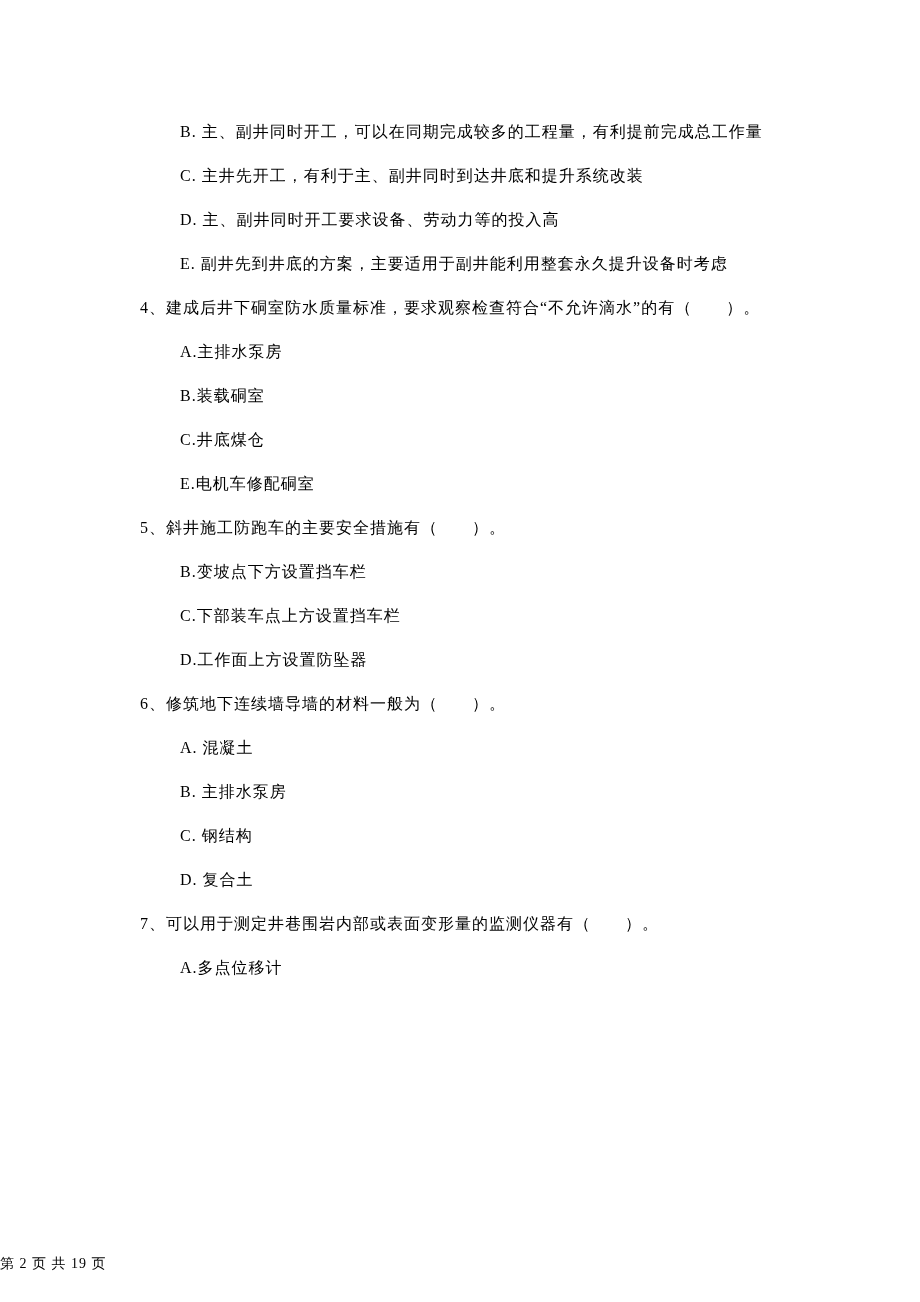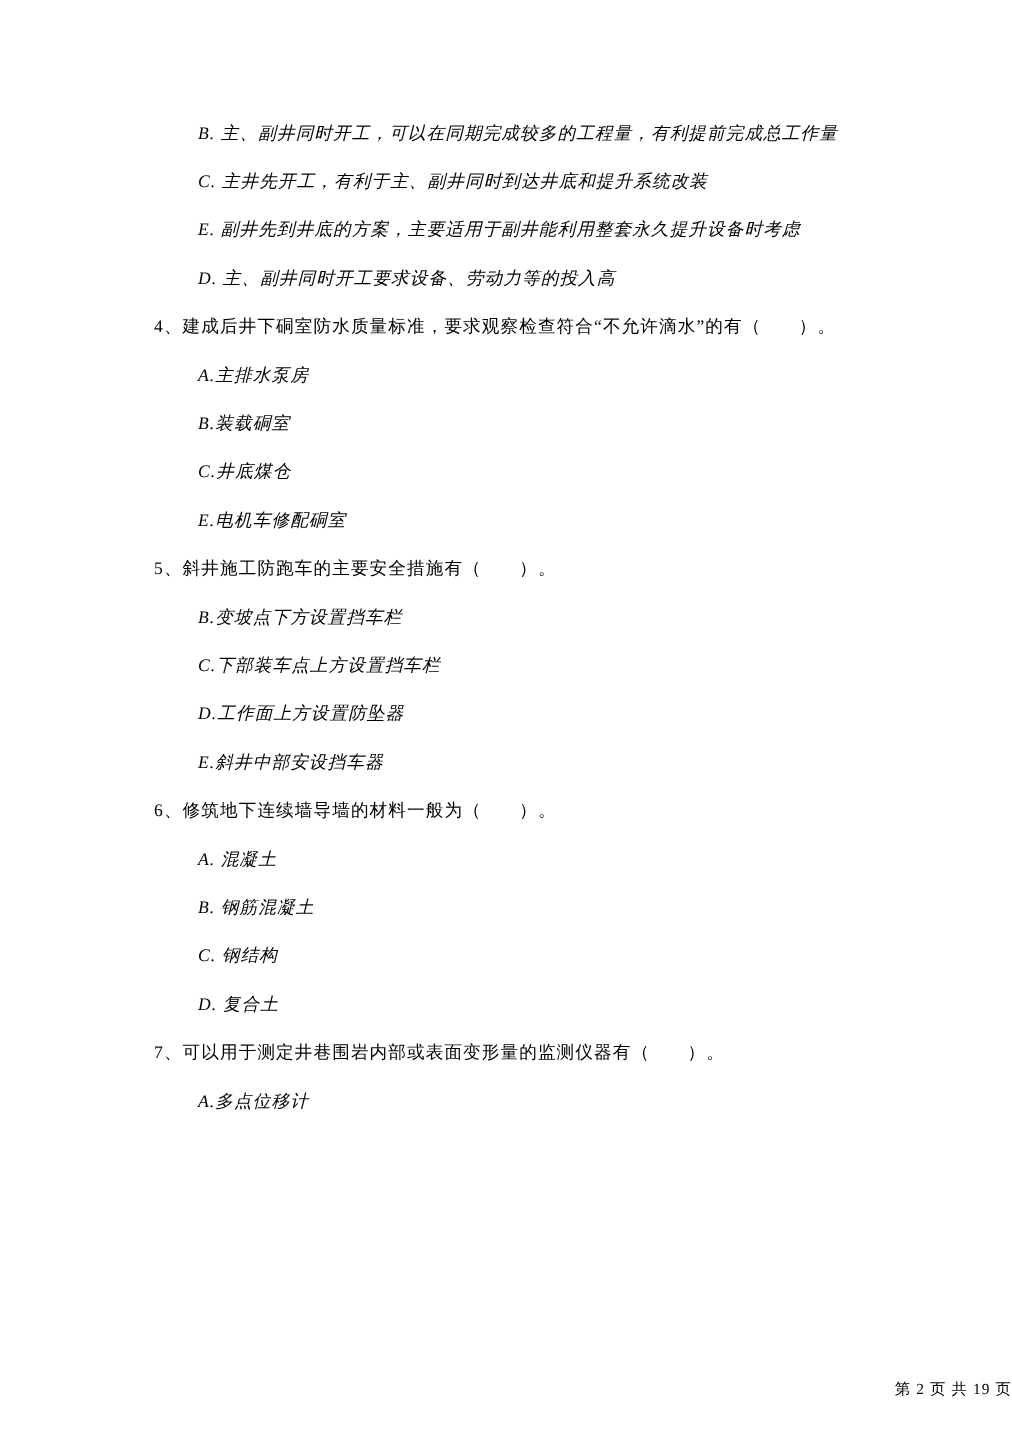--- a/index.html
+++ b/index.html
@@ -13,63 +13,61 @@
   }
   .page {
     width: 920px;
     min-height: 1302px;
     margin: 0 auto;
     padding: 110px 140px 40px 140px;
     box-sizing: border-box;
     position: relative;
   }
   .option {
-    margin: 0 0 20px 40px;
+    margin: 10px 0 20px 40px;
     letter-spacing: 1px;
-    font-style: italic;
   }
   .question {
     margin: 0 0 20px 0;
     letter-spacing: 1px;
   }
   .footer {
     position: absolute;
     bottom: 28px;
     left: 0;
     width: 100%;
-    text-align: right;
+    text-align: left;
     font-size: 14px;
     letter-spacing: 1px;
   }
 </style>
 </head>
 <body>
 
 <div class="page">
 
   <div class="option">B.  主、副井同时开工，可以在同期完成较多的工程量，有利提前完成总工作量</div>
   <div class="option">C.  主井先开工，有利于主、副井同时到达井底和提升系统改装</div>
+  <div class="option">D.  主、副井同时开工要求设备、劳动力等的投入高</div>
   <div class="option">E.  副井先到井底的方案，主要适用于副井能利用整套永久提升设备时考虑</div>
-  <div class="option">D.  主、副井同时开工要求设备、劳动力等的投入高</div>
 
   <div class="question">4、建成后井下硐室防水质量标准，要求观察检查符合“不允许滴水”的有（　　）。</div>
   <div class="option">A.主排水泵房</div>
   <div class="option">B.装载硐室</div>
   <div class="option">C.井底煤仓</div>
   <div class="option">E.电机车修配硐室</div>
 
   <div class="question">5、斜井施工防跑车的主要安全措施有（　　）。</div>
   <div class="option">B.变坡点下方设置挡车栏</div>
   <div class="option">C.下部装车点上方设置挡车栏</div>
   <div class="option">D.工作面上方设置防坠器</div>
-  <div class="option">E.斜井中部安设挡车器</div>
 
   <div class="question">6、修筑地下连续墙导墙的材料一般为（　　）。</div>
   <div class="option">A.  混凝土</div>
-  <div class="option">B.  钢筋混凝土</div>
+  <div class="option">B.  主排水泵房</div>
   <div class="option">C.  钢结构</div>
   <div class="option">D.  复合土</div>
 
   <div class="question">7、可以用于测定井巷围岩内部或表面变形量的监测仪器有（　　）。</div>
   <div class="option">A.多点位移计</div>
 
   <div class="footer">第 2 页 共 19 页</div>
 </div>
 
 </body></html>

